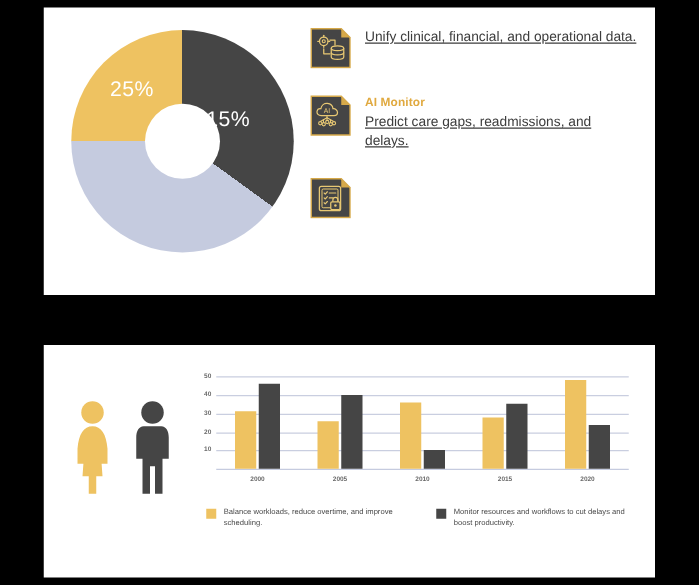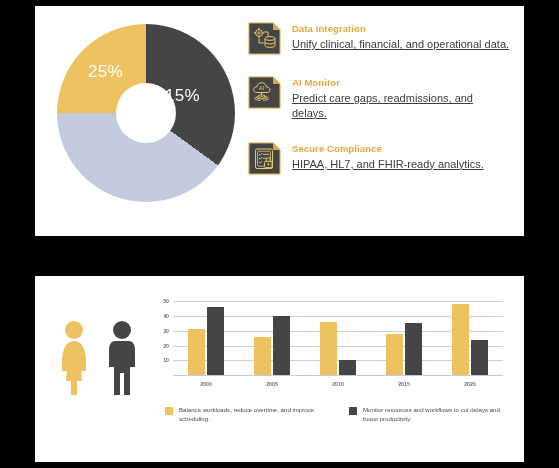--- a/index.html
+++ b/index.html
@@ -188,21 +188,20 @@
               <line x1="14.4" y1="11" x2="15.8" y2="11"></line>
             </g>
             <path d="M16 10 H20 V14" fill="none" stroke="#E8C873" stroke-width="1" stroke-linecap="round" stroke-linejoin="round"></path>
             <path d="M11 17 V21 H16" fill="none" stroke="#E8C873" stroke-width="1" stroke-linecap="round" stroke-linejoin="round"></path>
             <ellipse cx="22" cy="16.5" rx="5" ry="1.9" fill="none" stroke="#E8C873" stroke-width="1"></ellipse>
             <path d="M17 16.5 V23.5 C17 24.6 19.2 25.4 22 25.4 C24.8 25.4 27 24.6 27 23.5 V16.5" fill="none" stroke="#E8C873" stroke-width="1"></path>
             <path d="M17 20 C17 21.1 19.2 21.9 22 21.9 C24.8 21.9 27 21.1 27 20" fill="none" stroke="#E8C873" stroke-width="1"></path>
           </svg>
         </div>
         <div class="feature-text">
-          <div class="feature-title">Data Integration</div>
           <div class="feature-desc">Unify clinical, financial, and operational data.</div>
         </div>
       </div>
 
       <div class="feature-row">
         <div class="feature-icon">
           <svg width="33" height="33" viewBox="0 0 33 33">
             <path d="M1 1 H25 L32 8 V32 H1 Z" fill="#454545" stroke="#D6A94A" stroke-width="1.1"></path>
             <path d="M25 1 L25 8 L32 8 Z" fill="#D6A94A"></path>
             <path d="M9 16.5 C6.7 16.5 5.3 14.9 5.6 13.2 C5.9 11.6 7.4 10.8 8.7 11
@@ -244,24 +243,20 @@
               <path d="M11.3 20.2 L12.2 21.1 L13.9 19.2"></path>
               <line x1="15.4" y1="12.4" x2="20.6" y2="12.4"></line>
               <line x1="15.4" y1="16.3" x2="18.2" y2="16.3"></line>
             </g>
             <rect x="16.6" y="19.4" width="7.4" height="6.2" rx="1" fill="#454545" stroke="#E8C873" stroke-width="1"></rect>
             <path d="M18.3 19.4 V17.9 C18.3 16.6 19.2 15.8 20.3 15.8
                      C21.4 15.8 22.3 16.6 22.3 17.9 V19.4" fill="none" stroke="#E8C873" stroke-width="1"></path>
             <circle cx="20.3" cy="22.3" r="1" fill="#E8C873"></circle>
           </svg>
         </div>
-        <div class="feature-text">
-          <div class="feature-title">Secure Compliance</div>
-          <div class="feature-desc">HIPAA, HL7, and FHIR-ready analytics.</div>
-        </div>
       </div>
 
     </div>
   </div>
 
   <div class="panel" id="panel-chart">
 
     <div id="people">
       <svg width="34" height="78" viewBox="0 0 34 78">
         <circle cx="17" cy="11" r="9" fill="#EEC261"></circle>

